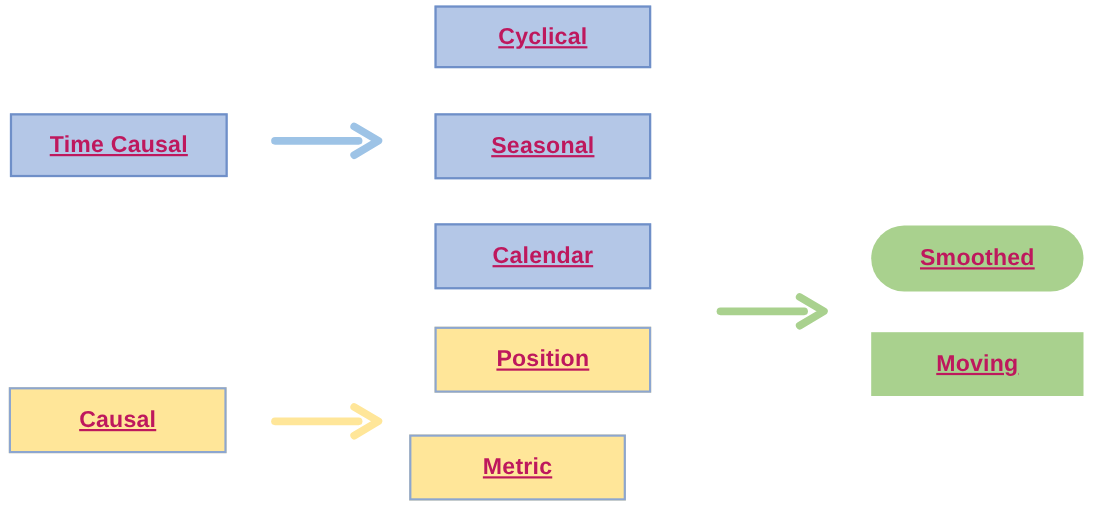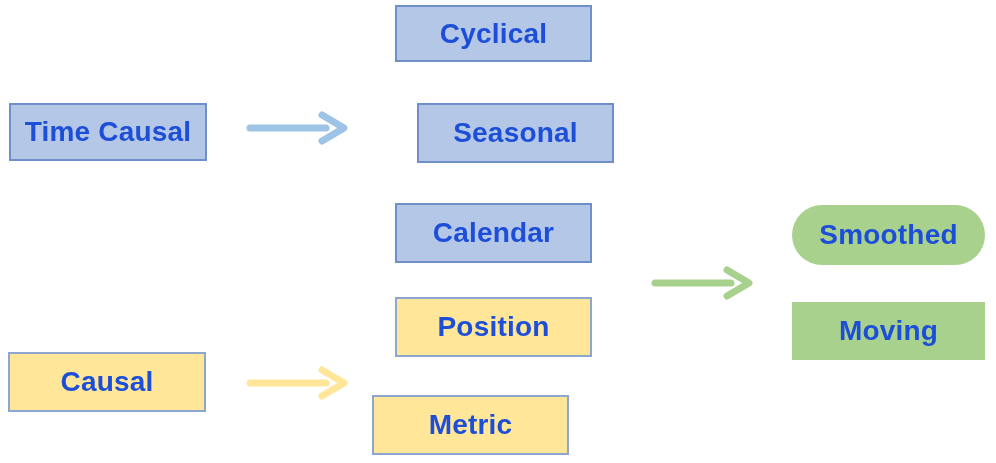--- a/index.html
+++ b/index.html
@@ -15,41 +15,42 @@
     background: #ffffff;
     overflow: hidden;
   }
   .node {
     position: absolute;
     box-sizing: border-box;
     display: flex;
     align-items: center;
     justify-content: center;
     font-weight: bold;
-    font-size: 28px;
-    color: #1d4ed8;
+    font-size: 21px;
+    color: #be185d;
     letter-spacing: 0.2px;
+    text-decoration: underline;
   }
   .node.blue {
     background: var(--blue_fill, #b4c7e7);
     border: 2px solid var(--blue_border, #6f8fc8);
   }
   .node.yellow {
     background: var(--yellow_fill, #ffe699);
     border: 2px solid var(--yellow_border, #8ca6d0);
   }
   .node.green {
     background: var(--green_fill, #a9d18e);
     border: none;
   }
   
   .n-time-series { left: 9px;   top: 103px; width: 198px; height: 58px; }
   .n-causal      { left: 8px;   top: 352px; width: 198px; height: 60px; }
   .n-cyclical    { left: 395px; top: 5px;   width: 197px; height: 57px; }
-  .n-seasonal    { left: 395px; top: 103px; width: 197px; height: 60px; margin-left: 22px; }
+  .n-seasonal    { left: 395px; top: 103px; width: 197px; height: 60px; }
   .n-calendar    { left: 395px; top: 203px; width: 197px; height: 60px; }
   .n-position    { left: 395px; top: 297px; width: 197px; height: 60px; }
   .n-metric      { left: 372px; top: 395px; width: 197px; height: 60px; }
   .n-smoothed    { left: 792px; top: 205px; width: 193px; height: 60px; border-radius: 30px; }
   .n-moving      { left: 792px; top: 302px; width: 193px; height: 58px; text-align: right; }
 
   .arrow {
     position: absolute;
     width: 108px;
     height: 40px;

